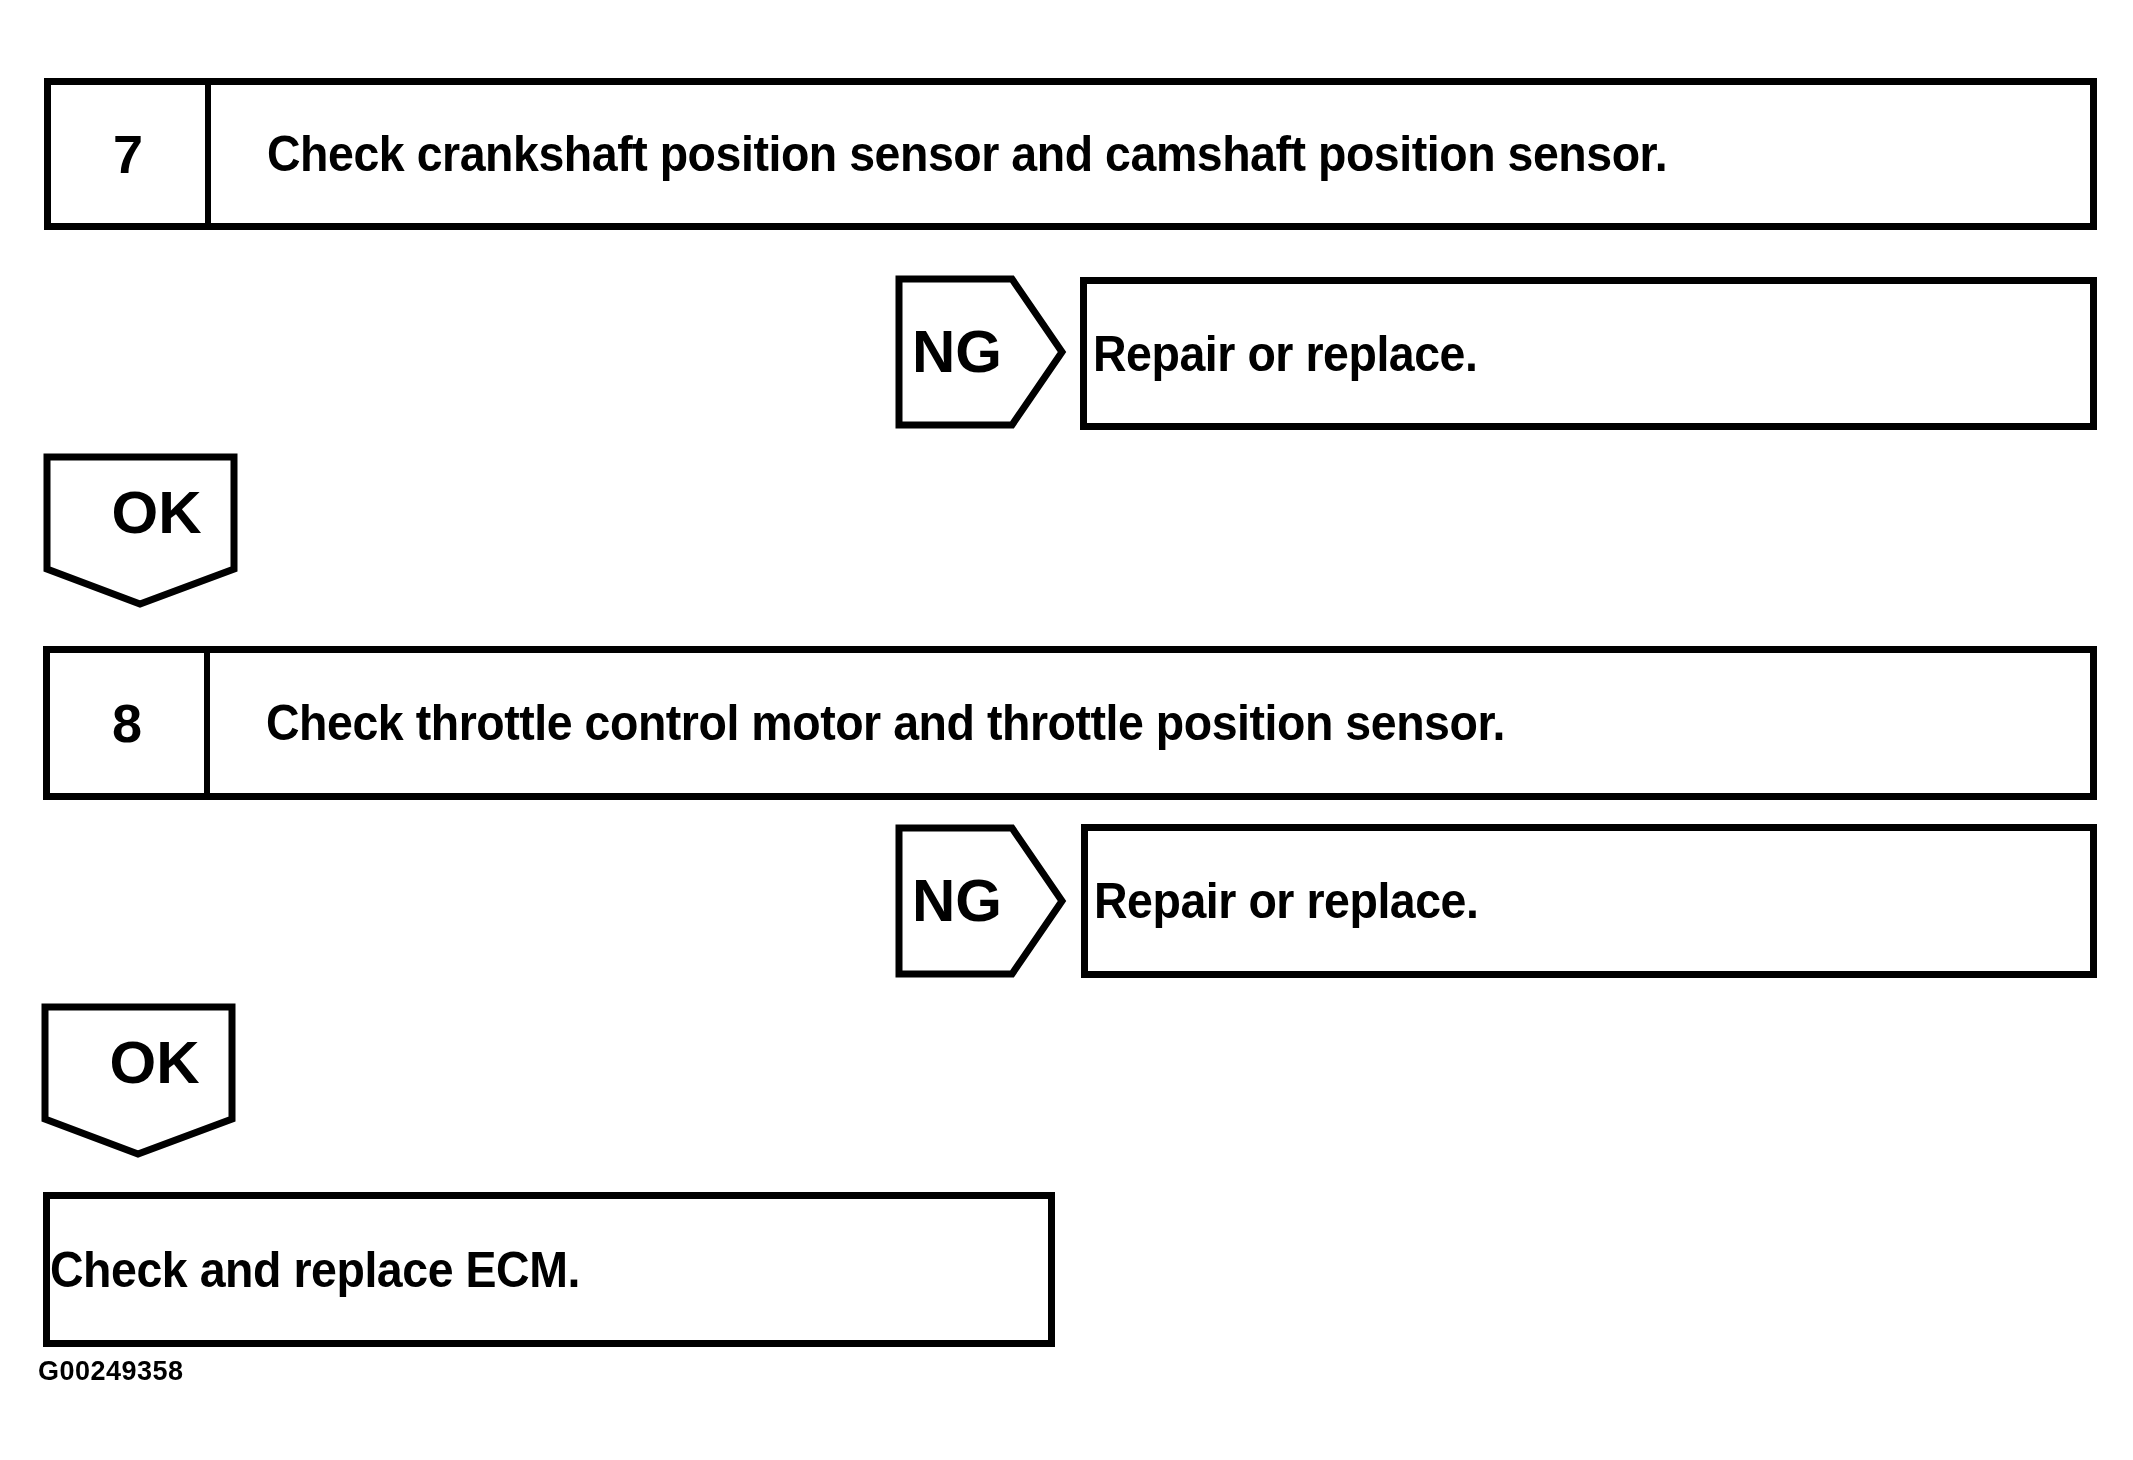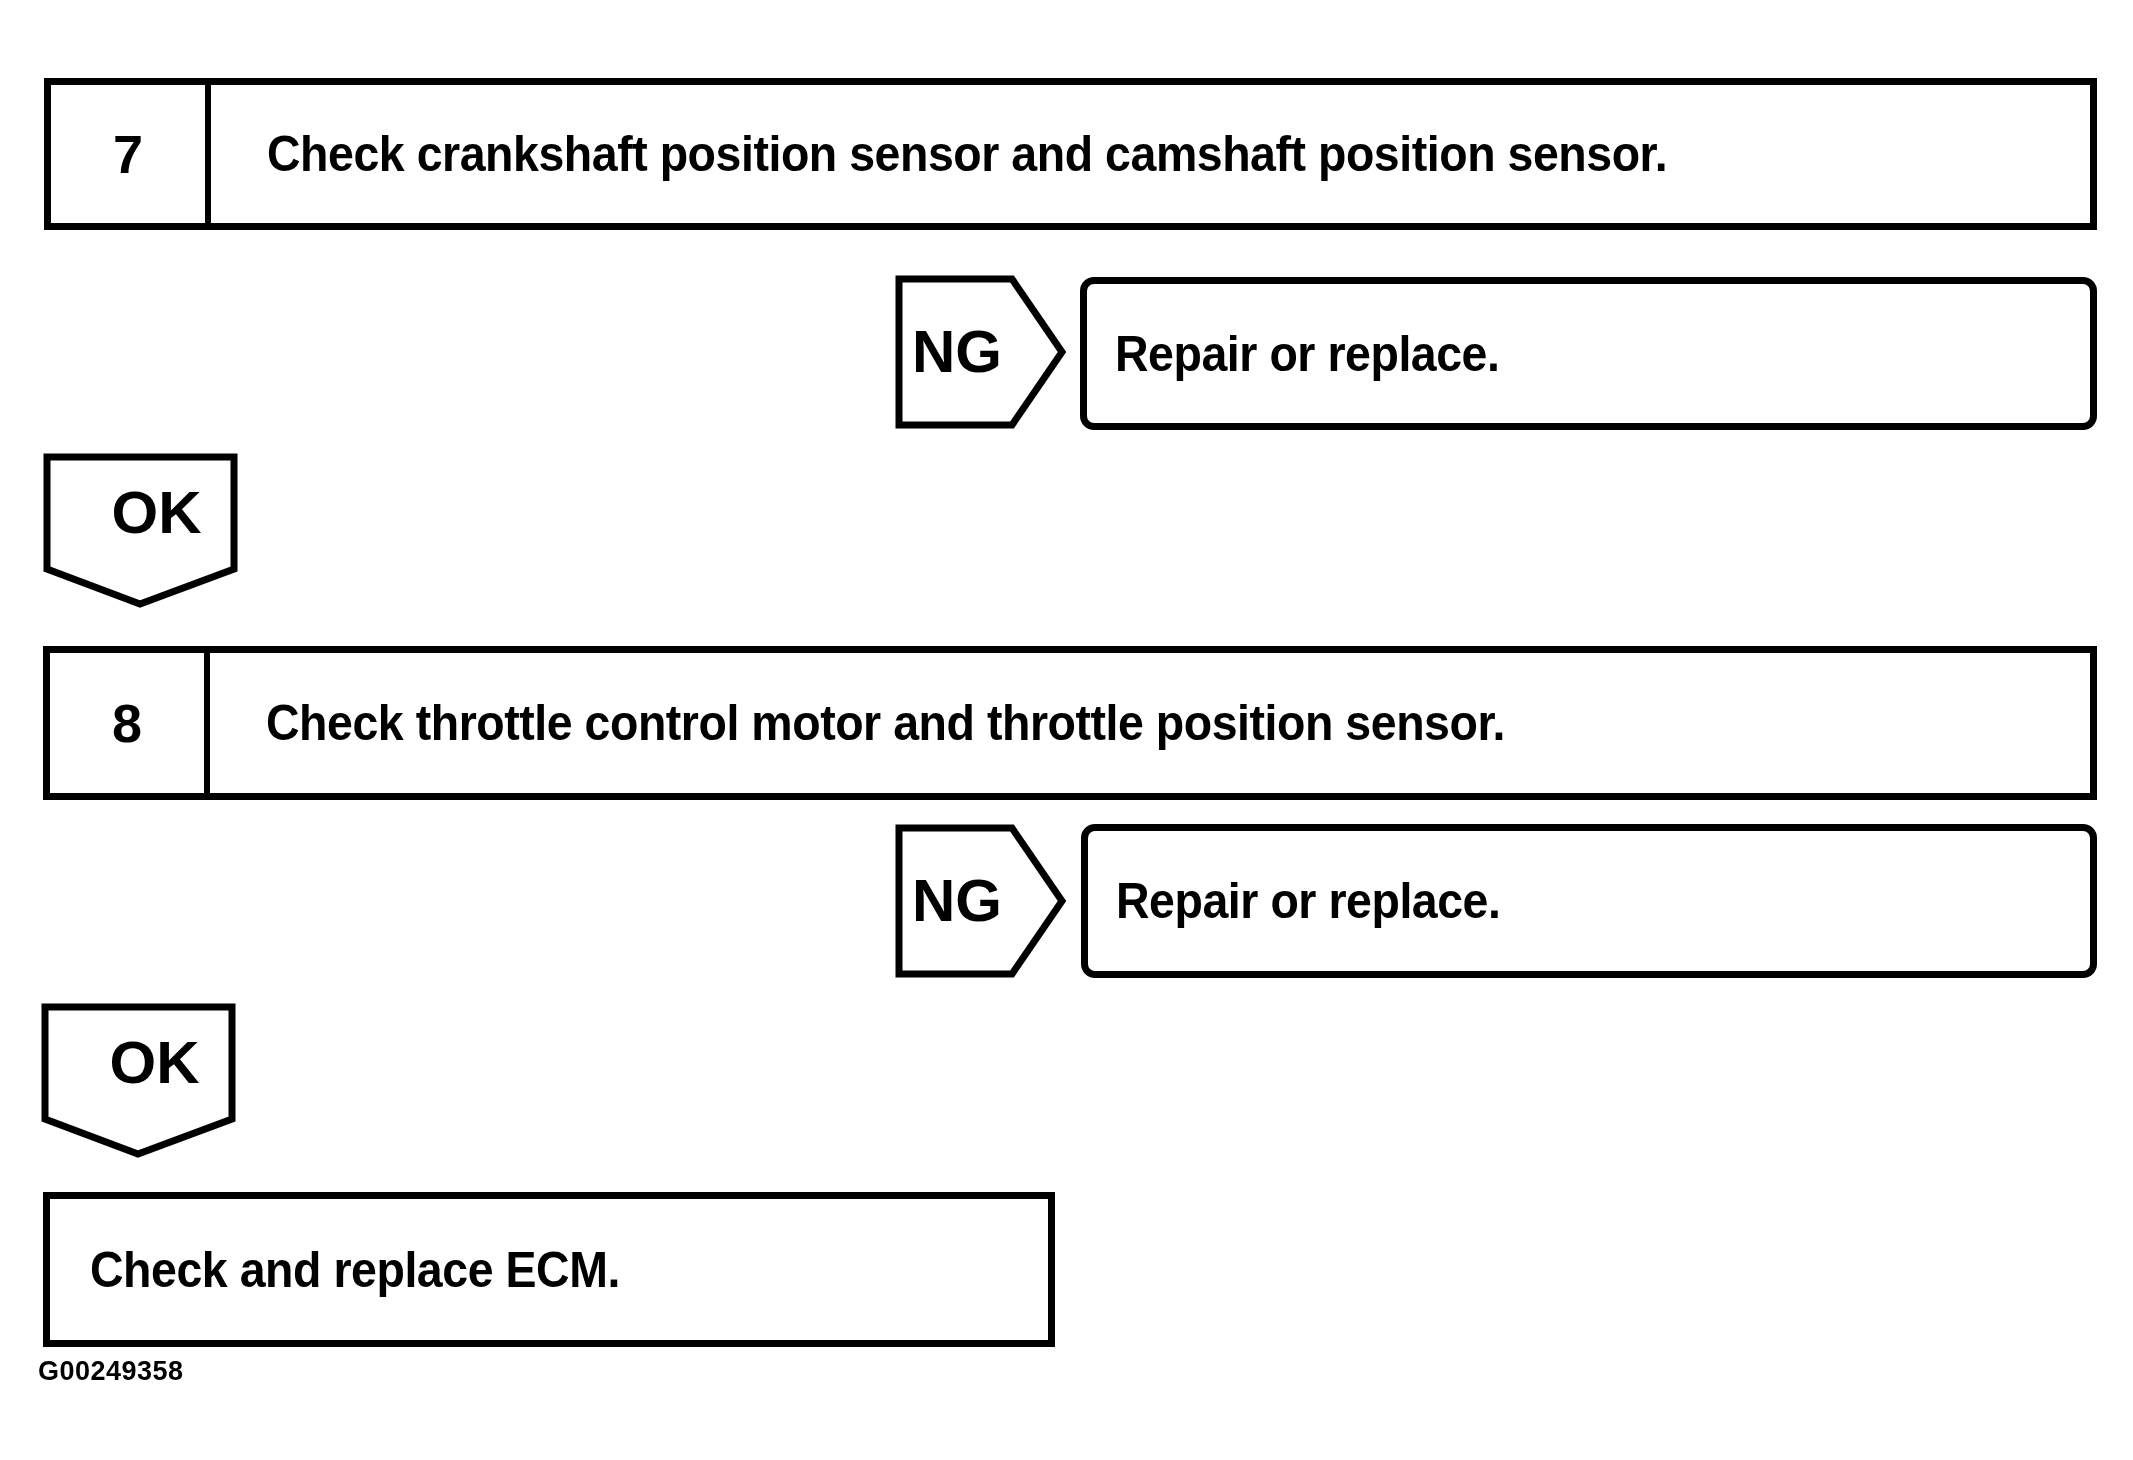--- a/index.html
+++ b/index.html
@@ -51,22 +51,22 @@
     transform-origin: 0 50%;
     letter-spacing: -0.5px;
   }
   .step-text-cell {
     flex: 1;
     padding-left: 24px;
     display: flex;
     align-items: center;
     margin-left: 32px;
   }
-  .action-pad { padding-left: 28px; border-radius: 14px; }
-  .ecm-pad   { padding-left: 40px; }
+  .action-pad { padding-left: 6px; }
+  .ecm-pad   { }
 
   
   .pent-wrap { position: absolute; }
   .pent-wrap svg { display: block; }
   .pent-label {
     position: absolute;
     display: flex;
     align-items: center;
     justify-content: center;
     font-size: 60px;

